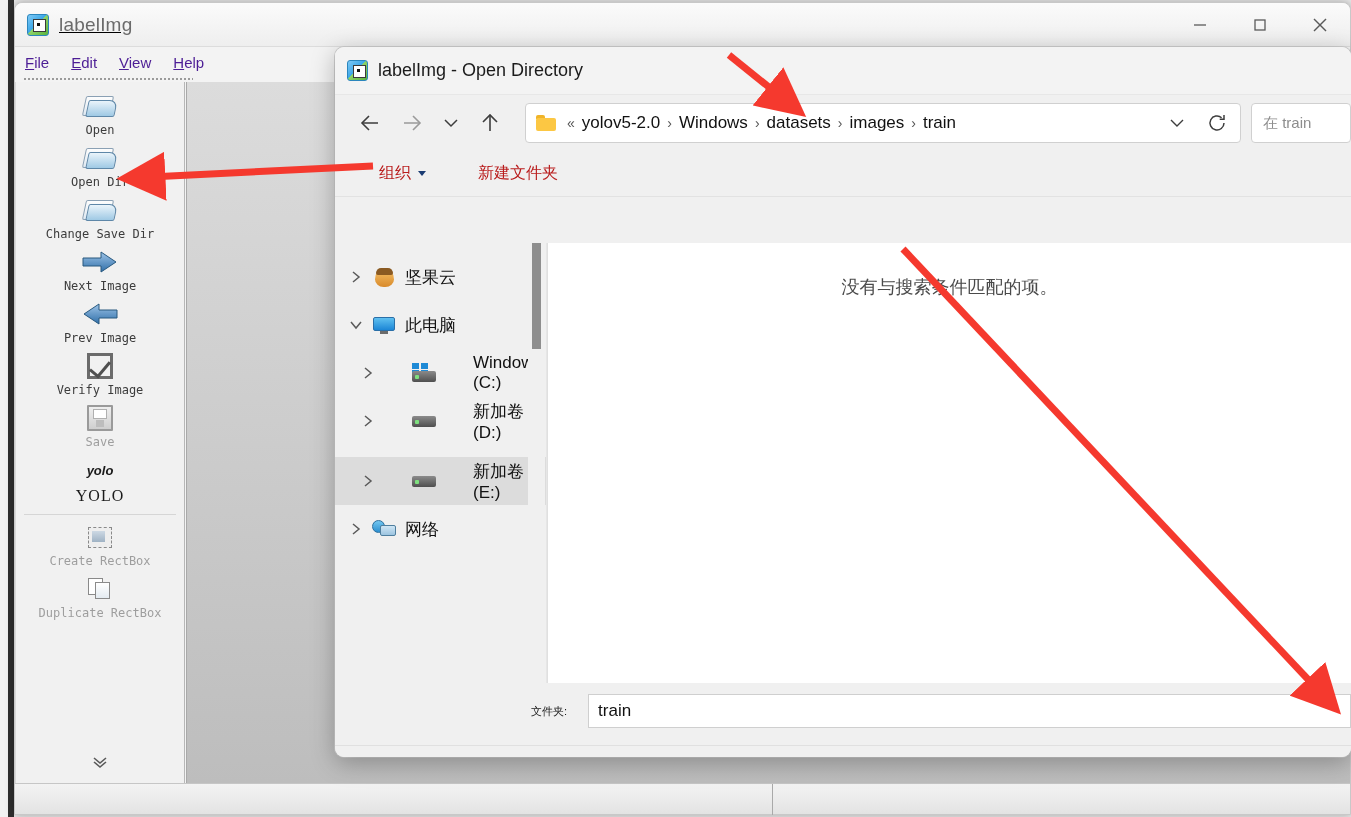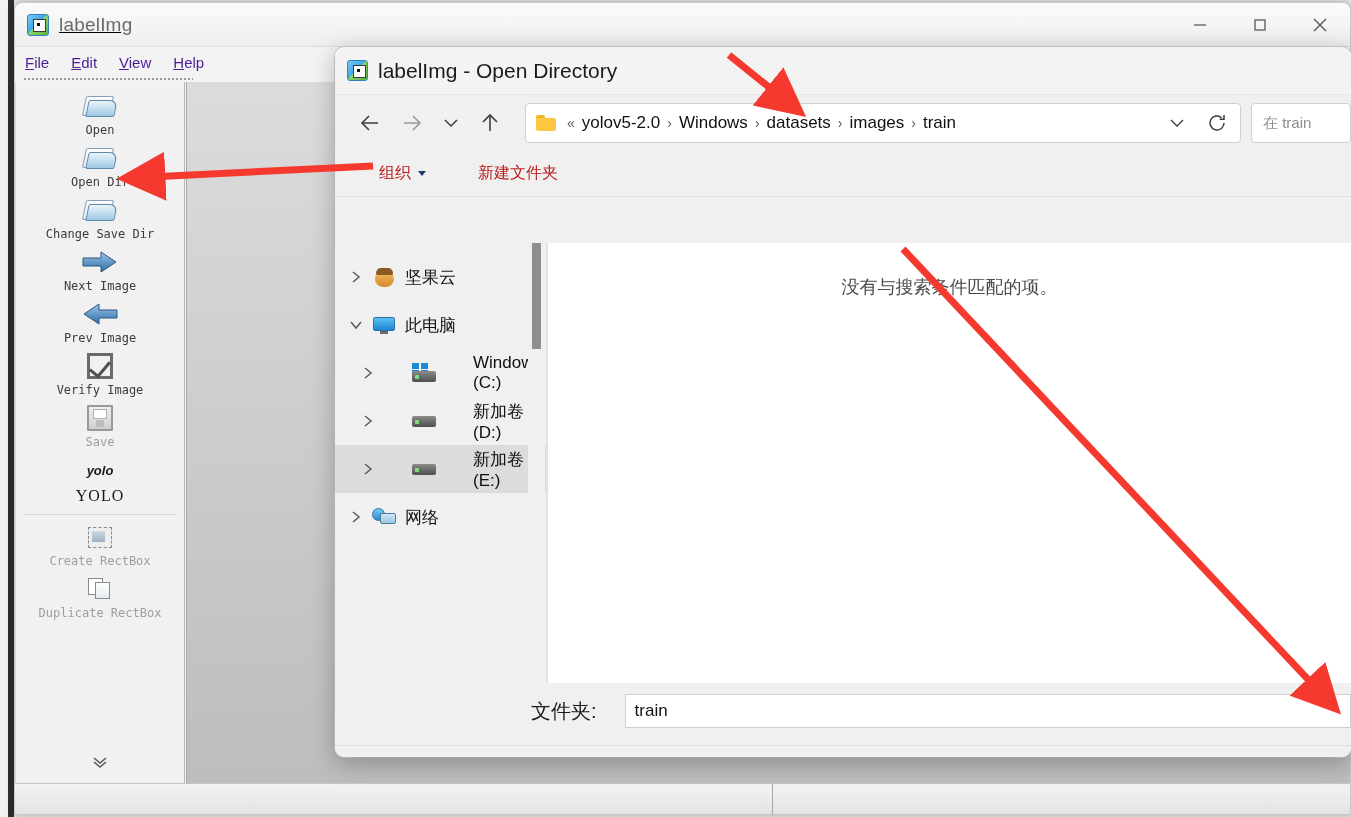--- a/index.html
+++ b/index.html
@@ -169,21 +169,21 @@
     background:#f0f0f0;
     border-radius:9px 9px 9px 9px;
     box-shadow: 0 6px 24px rgba(0,0,0,.28), 0 0 0 1px #cfcfcf;
     overflow:hidden;
   }
   .dlg-title {
     height:48px; background:#f3f3f3; display:flex; align-items:center;
     border-bottom:1px solid #e7e7e7;
   }
   .dlg-title .app-icon{ margin-left:12px; width:21px; height:21px;}
-  .dlg-title-text { margin-left:10px; font-size:21px; color:#1b1b1b; }
+  .dlg-title-text { margin-left:10px; font-size:18px; color:#1b1b1b; }
 
   .dlg-navbar { height:56px; display:flex; align-items:center; padding:0 0 0 14px; gap:0; }
   .navbtn {
     width:42px; height:40px; display:flex; align-items:center; justify-content:center;
     color:#3d3d3d; border-radius:4px;
   }
   .navbtn.small { width:36px; }
   .addressbar {
     margin-left:14px; flex:1 1 auto; height:40px; background:#fff;
     border:1px solid #d0d0d0; border-radius:4px; display:flex; align-items:center;
@@ -218,21 +218,21 @@
   .cmd .caret { width:0;height:0;border-left:4.5px solid transparent;border-right:4.5px solid transparent;border-top:5.5px solid #1b3c73; }
 
   .dlg-content { position:absolute; left:0; top:196px; right:0; height:440px; display:flex; }
   .navpane {
     width:212px; background:#f0f0f0; position:relative; padding-top:10px;
     border-right:1px solid #e6e6e6;
   }
   .tree-row {
     height:48px; display:flex; align-items:center; padding-left:6px; font-size:17px; color:#111;
   }
-  .tree-row.sel { background:#dcdcdc; }
+  .tree-row.sel { background:#dcdcdc;margin-top:12px; }
   .tree-row .chev {
     width:30px; display:flex; align-items:center; justify-content:center; color:#5a5a5a; flex:0 0 auto;
   }
   .tree-row .ti { width:26px; margin-right:8px; display:flex; align-items:center; justify-content:center; flex:0 0 auto;}
   .indent { padding-left:18px;gap:28px; }
 
   .nut { width:19px;height:19px;border-radius:50% 50% 45% 45%/60% 60% 40% 40%; background:linear-gradient(#f6c36a,#d98a2b); position:relative;}
   .nut::before{content:"";position:absolute;left:1px;top:0;width:17px;height:7px;background:#8a5a22;border-radius:8px 8px 3px 3px;}
   .pc { width:22px;height:17px;position:relative;}
   .pc .scr{position:absolute;left:0;top:0;width:22px;height:14px;background:linear-gradient(#5fc0f0,#1c86d6);border:1px solid #2a6fa8;border-radius:2px;}
@@ -259,21 +259,21 @@
   .filepane {
     flex:1 1 auto; background:#fff; position:relative; border-left:1px solid #e0e0e0;
   }
   .empty-msg {
     position:absolute; left:0; right:0; top:32px; text-align:center;
     font-size:18px; color:#4a4a4a;
   }
 
   .dlg-footer { position:absolute; left:0; right:0; top:636px; bottom:0; background:#f0f0f0; }
   .fname-row { display:flex; align-items:center; height:56px; padding-left:196px; }
-  .fname-label { font-size:20px; color:#1b1b1b; margin-right:28px; }
+  .fname-label { font-size:11px; color:#1b1b1b; margin-right:21px; }
   .fname-input {
     flex:1 1 auto; height:34px; background:#fff; border:1px solid #cfcfcf;
     display:flex; align-items:center; padding-left:9px; font-size:17px; color:#111;
     margin-right:0;
   }
   .footer-sep { height:1px; background:#e0e0e0; margin-top:6px; }
   .btn-row { display:flex; justify-content:flex-end; align-items:center; padding:12px 0 0 0; }
 
   
   .anno { position:absolute; left:0; top:0; width:1351px; height:817px; pointer-events:none; }

